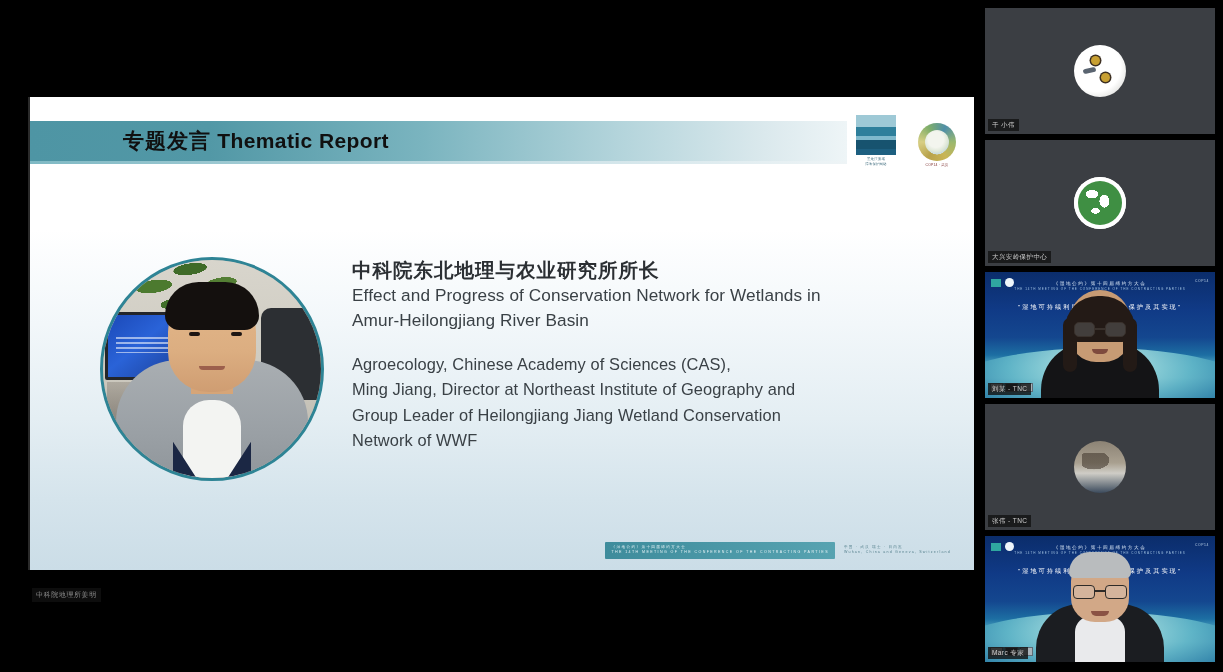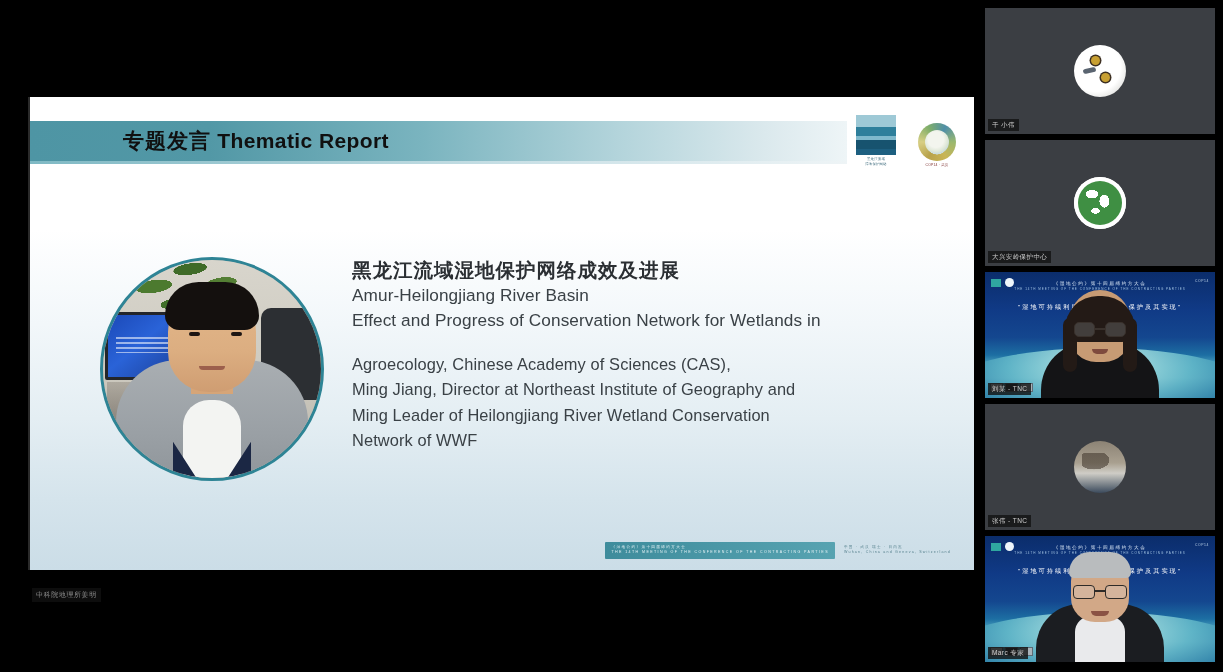--- a/index.html
+++ b/index.html
@@ -601,27 +601,27 @@
         </div>
         <div class="p-neck"></div>
         <div class="p-head"></div>
         <div class="p-hair"></div>
         <div class="p-eye l"></div>
         <div class="p-eye r"></div>
         <div class="p-mouth"></div>
       </div>
 
       <div class="slide-text">
-        <div class="t-cn-title">黑龙江流域湿地保护网络成效及进展</div>
+        <div class="t-cn-title">中科院东北地理与农业研究所所长</div>
+        <div class="t-en-title">Effect and Progress of Conservation Network for Wetlands in</div>
         <div class="t-en-title">Amur-Heilongjiang River Basin</div>
-        <div class="t-en-title">Effect and Progress of Conservation Network for Wetlands in</div>
         <div class="t-gap"></div>
         <div class="t-en-bio">Agroecology, Chinese Academy of Sciences (CAS),</div>
         <div class="t-en-bio">Ming Jiang, Director at Northeast Institute of Geography and</div>
-        <div class="t-en-bio">Ming Leader of Heilongjiang River Wetland Conservation</div>
+        <div class="t-en-bio">Group Leader of Heilongjiang Jiang Wetland Conservation</div>
         <div class="t-en-bio">Network of WWF</div>
       </div>
 
       <div class="slide-footer">
         <div class="footer-badge">
           <div class="footer-badge-l1">《湿地公约》第十四届缔约方大会</div>
           <div class="footer-badge-l2">THE 14TH MEETING OF THE CONFERENCE OF THE CONTRACTING PARTIES</div>
         </div>
         <div class="footer-right">
           <div class="footer-right-l1">中国 · 武汉       瑞士 · 日内瓦</div>

